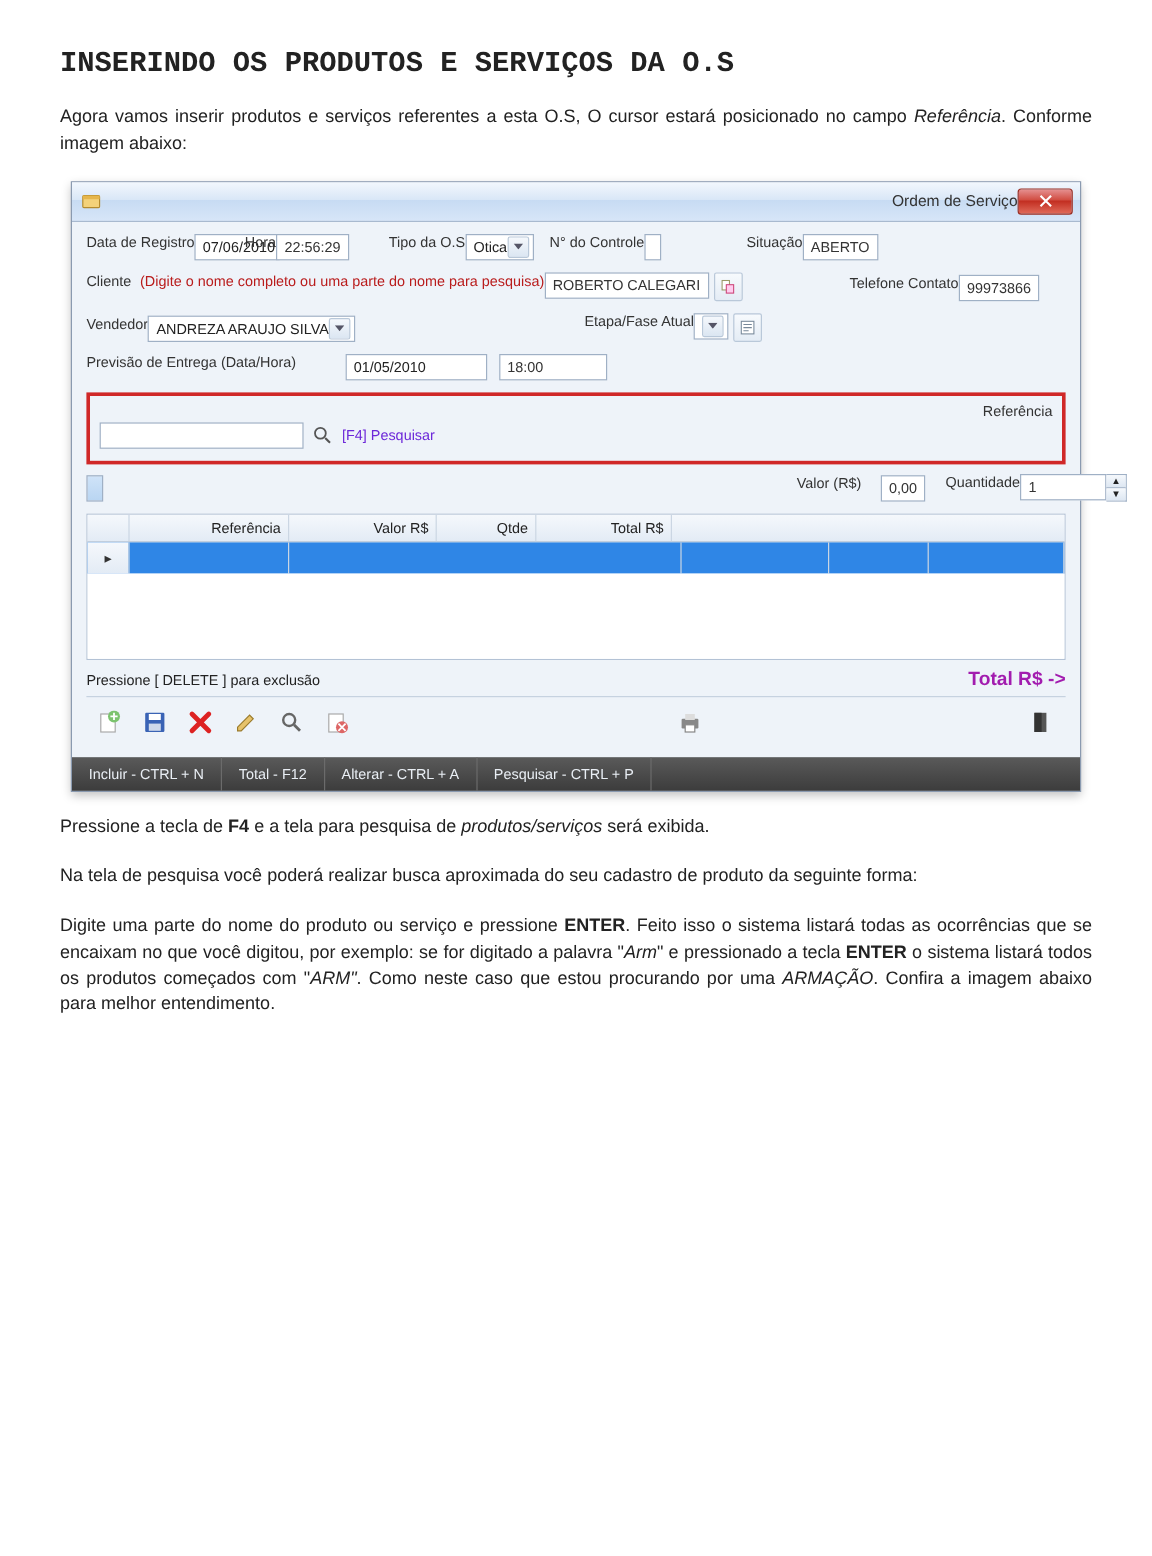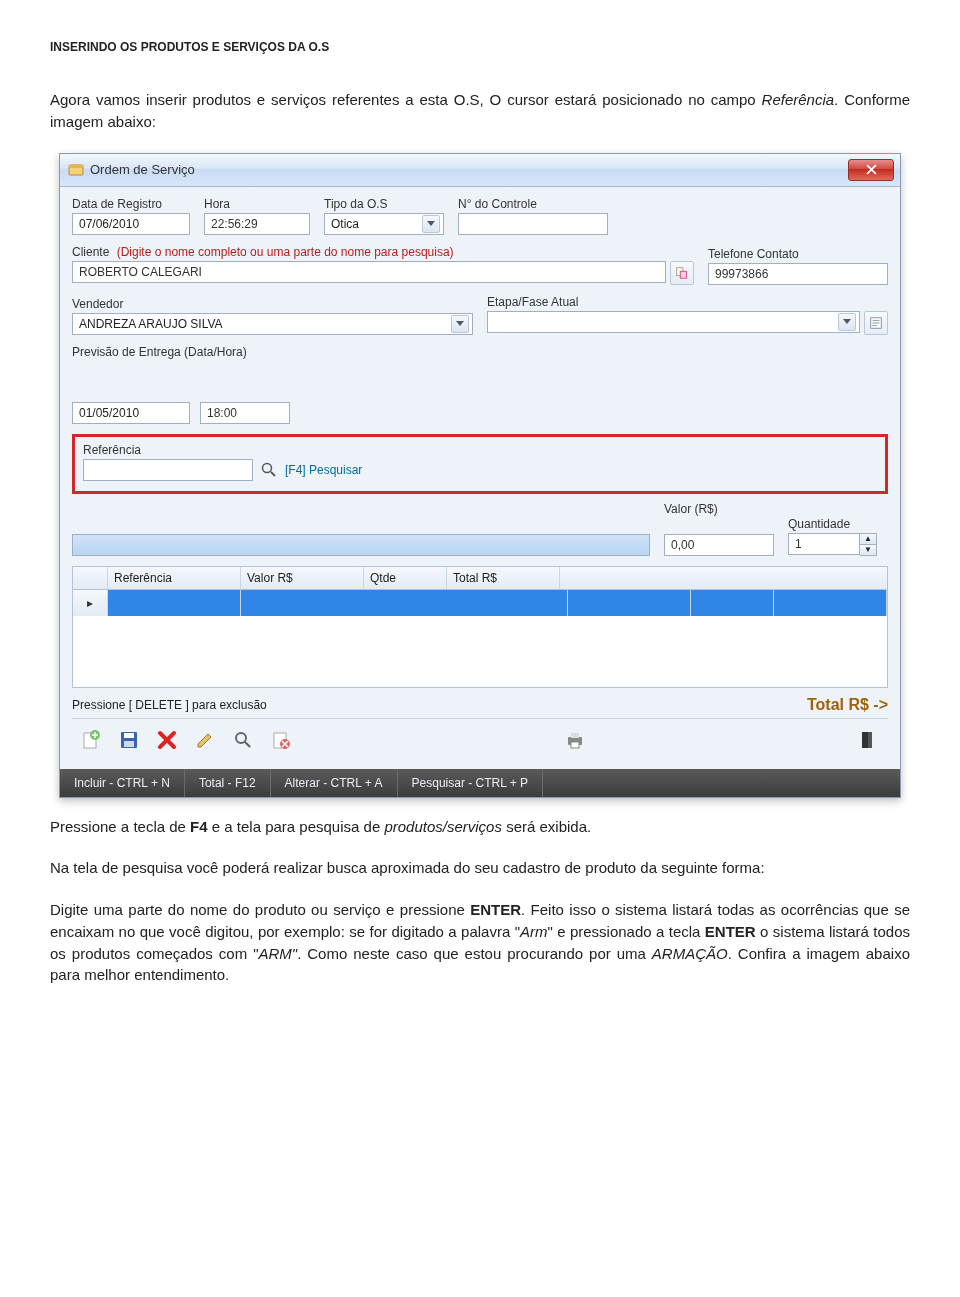--- a/index.html
+++ b/index.html
@@ -6,40 +6,42 @@
     margin: 0;
     padding: 40px 50px;
     font-family: Verdana, Geneva, sans-serif;
     font-size: 15px;
     color: #222;
     background: #fff;
     width: 960px;
     box-sizing: border-box;
   }
   .doc-heading {
-    font-size: 12px;
+    font-size: 24px;
     font-weight: bold;
-    margin-bottom: 35px;
+    margin-bottom: 20px;
+    font-family: Liberation Mono, monospace;
   }
   .doc-p {
     margin: 10px 0 20px 0;
     text-align: justify;
     line-height: 1.45;
   }
   .italic { font-style: italic; }
   .bold { font-weight: bold; }
 
   
   .app-window {
     width: 840px;
     margin: 0 auto 18px auto;
     border: 1px solid #8a9ab0;
     background: linear-gradient(#e9f2fb,#dce9f6);
     box-shadow: 0 3px 8px rgba(0,0,0,0.25);
     font-family: "Segoe UI", Tahoma, sans-serif;
+    text-align: right;
   }
   .titlebar {
     height: 32px;
     background: linear-gradient(#f2f7fd,#d9e7f7 45%,#c7dbf3 46%,#d7e6f8);
     border-bottom: 1px solid #a8b9cf;
     display: flex;
     align-items: center;
     padding: 0 6px 0 8px;
     color: #333;
   }
@@ -55,21 +57,21 @@
     border-radius: 3px;
     display: flex; align-items:center; justify-content:center;
   }
   .titlebar .win-close svg { width: 11px; height: 11px; }
 
   .form-body {
     background: #eef3f9;
     padding: 10px 12px 8px 12px;
   }
   .row { display:flex; gap:14px; margin-bottom:10px; align-items:flex-end; }
-  .field { display:flex; flex-direction:column; }
+  .field { display:flex; }
   .flabel { font-size: 12px; color:#333; margin-bottom:2px; white-space:nowrap; }
   .finput {
     height: 22px;
     border: 1px solid #9fb0c5;
     background: #fff;
     padding: 0 6px;
     font-size: 12px;
     color:#333;
     box-sizing:border-box;
   }
@@ -89,21 +91,21 @@
   .hint-link { color:#b91c1c; font-size:12px; margin-left:4px; }
 
   .red-box {
     border: 3px solid #d02828;
     padding: 6px 8px 10px 8px;
     margin-bottom:8px;
     background:#eef3f9;
   }
   .searchline { display:flex; align-items:center; gap:8px; margin-top:2px;}
   .searchline .mag { width:16px; height:16px; }
-  .searchline .txt { font-size:12px; color:#0369a1; }
+  .searchline .txt { font-size:12px; color:#6d28d9; }
 
   .blue-input {
     height:22px; border:1px solid #9fb0c5; background: linear-gradient(#cfe3f8,#b9d5f2);
     padding:0 6px; font-size:12px; box-sizing:border-box; display:flex; align-items:center;
   }
   .spin { display:flex; }
   .spin .arrows {
     display:flex; flex-direction:column; border:1px solid #9fb0c5; border-left:0;
   }
   .spin .arrows div {
@@ -127,21 +129,21 @@
   .gh-ref{flex:0 0 120px;} .gh-prod{flex:1;} .gh-val{flex:0 0 110px;} .gh-qt{flex:0 0 70px;} .gh-tot{flex:0 0 100px;}
   .grid-row { display:flex; background:#2f86e6; color:#fff; font-size:12px; }
   .grid-row .gh-handle { background:linear-gradient(#f5f8fc,#e3ebf5); color:#333; display:flex; align-items:center; justify-content:center; }
   .grid-body { flex:1; background:#fff; }
   .grid-row .cell { height:18px; }
 
   .totalline {
     display:flex; justify-content:space-between; align-items:center;
     margin-top:8px; font-size:12px;
   }
-  .totalline .total-label { font-weight:bold; font-size:16px; color:#a16207; }
+  .totalline .total-label { font-weight:bold; font-size:16px; color:#a21caf; }
 
   .toolbar {
     display:flex; gap:8px; padding:6px 4px; border-top:1px solid #c6d2e0; margin-top:4px;
     background:#eef3f9;
   }
   .toolbar .tbtn { width:30px; height:30px; display:flex; align-items:center; justify-content:center; }
   .toolbar .spacer { flex:1; }
   .shortcutbar {
     display:flex; background:linear-gradient(#5a5a5a,#3c3c3c);
     color:#e9eef4; font-size:12px;
@@ -200,20 +202,26 @@
               <svg width="8" height="5" viewBox="0 0 8 5">
                 <path d="M0 0 L4 5 L8 0 Z" fill="#556"></path>
               </svg>
             </span>
         </div>
       </div>
       <div class="field" style="width:150px;">
         <div class="flabel">N° do Controle</div>
         <div class="finput"></div>
       </div>
+      <div class="field" style="flex:1;">
+        <div class="flabel">Situação</div>
+        <div class="finput" style="display:flex;align-items:center;">
+            <span>ABERTO</span>
+          </div>
+      </div>
     </div>
 
     <div class="row">
       <div class="field" style="flex:1;">
         <div class="flabel">
           <span>Cliente</span>
           <span class="hint-link">(Digite o nome completo ou uma parte do nome para pesquisa)</span>
         </div>
         <div style="display:flex; gap:4px;">
           <div class="finput" style="flex:1;display:flex;align-items:center;">

